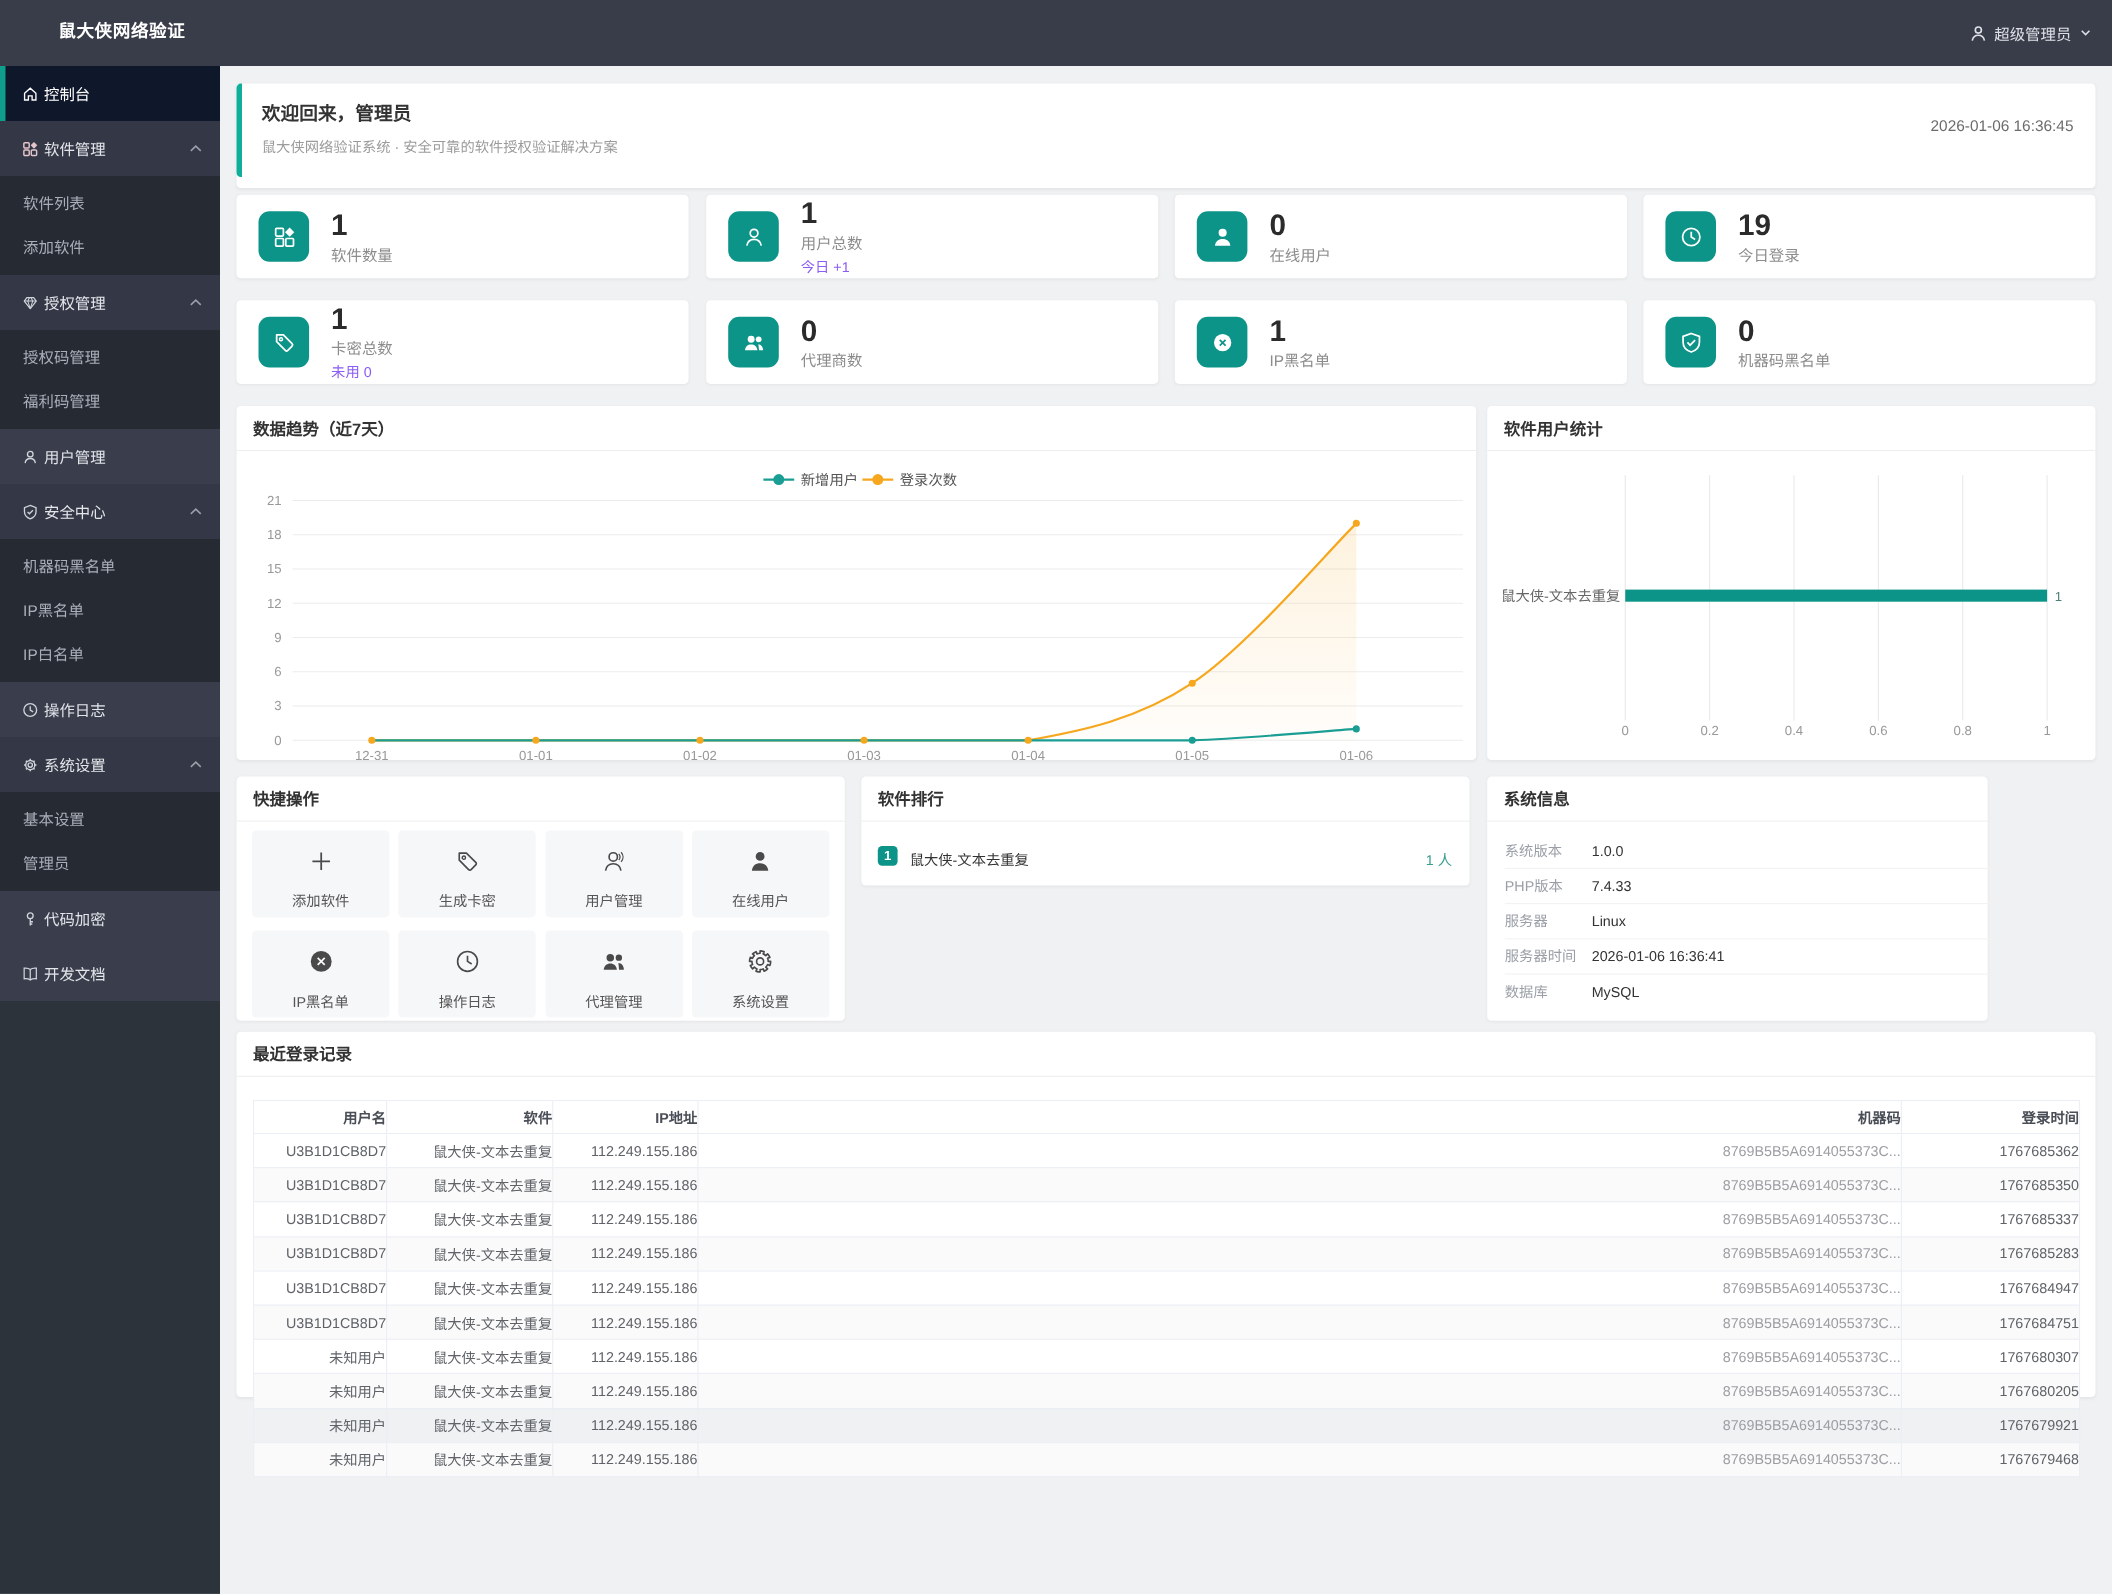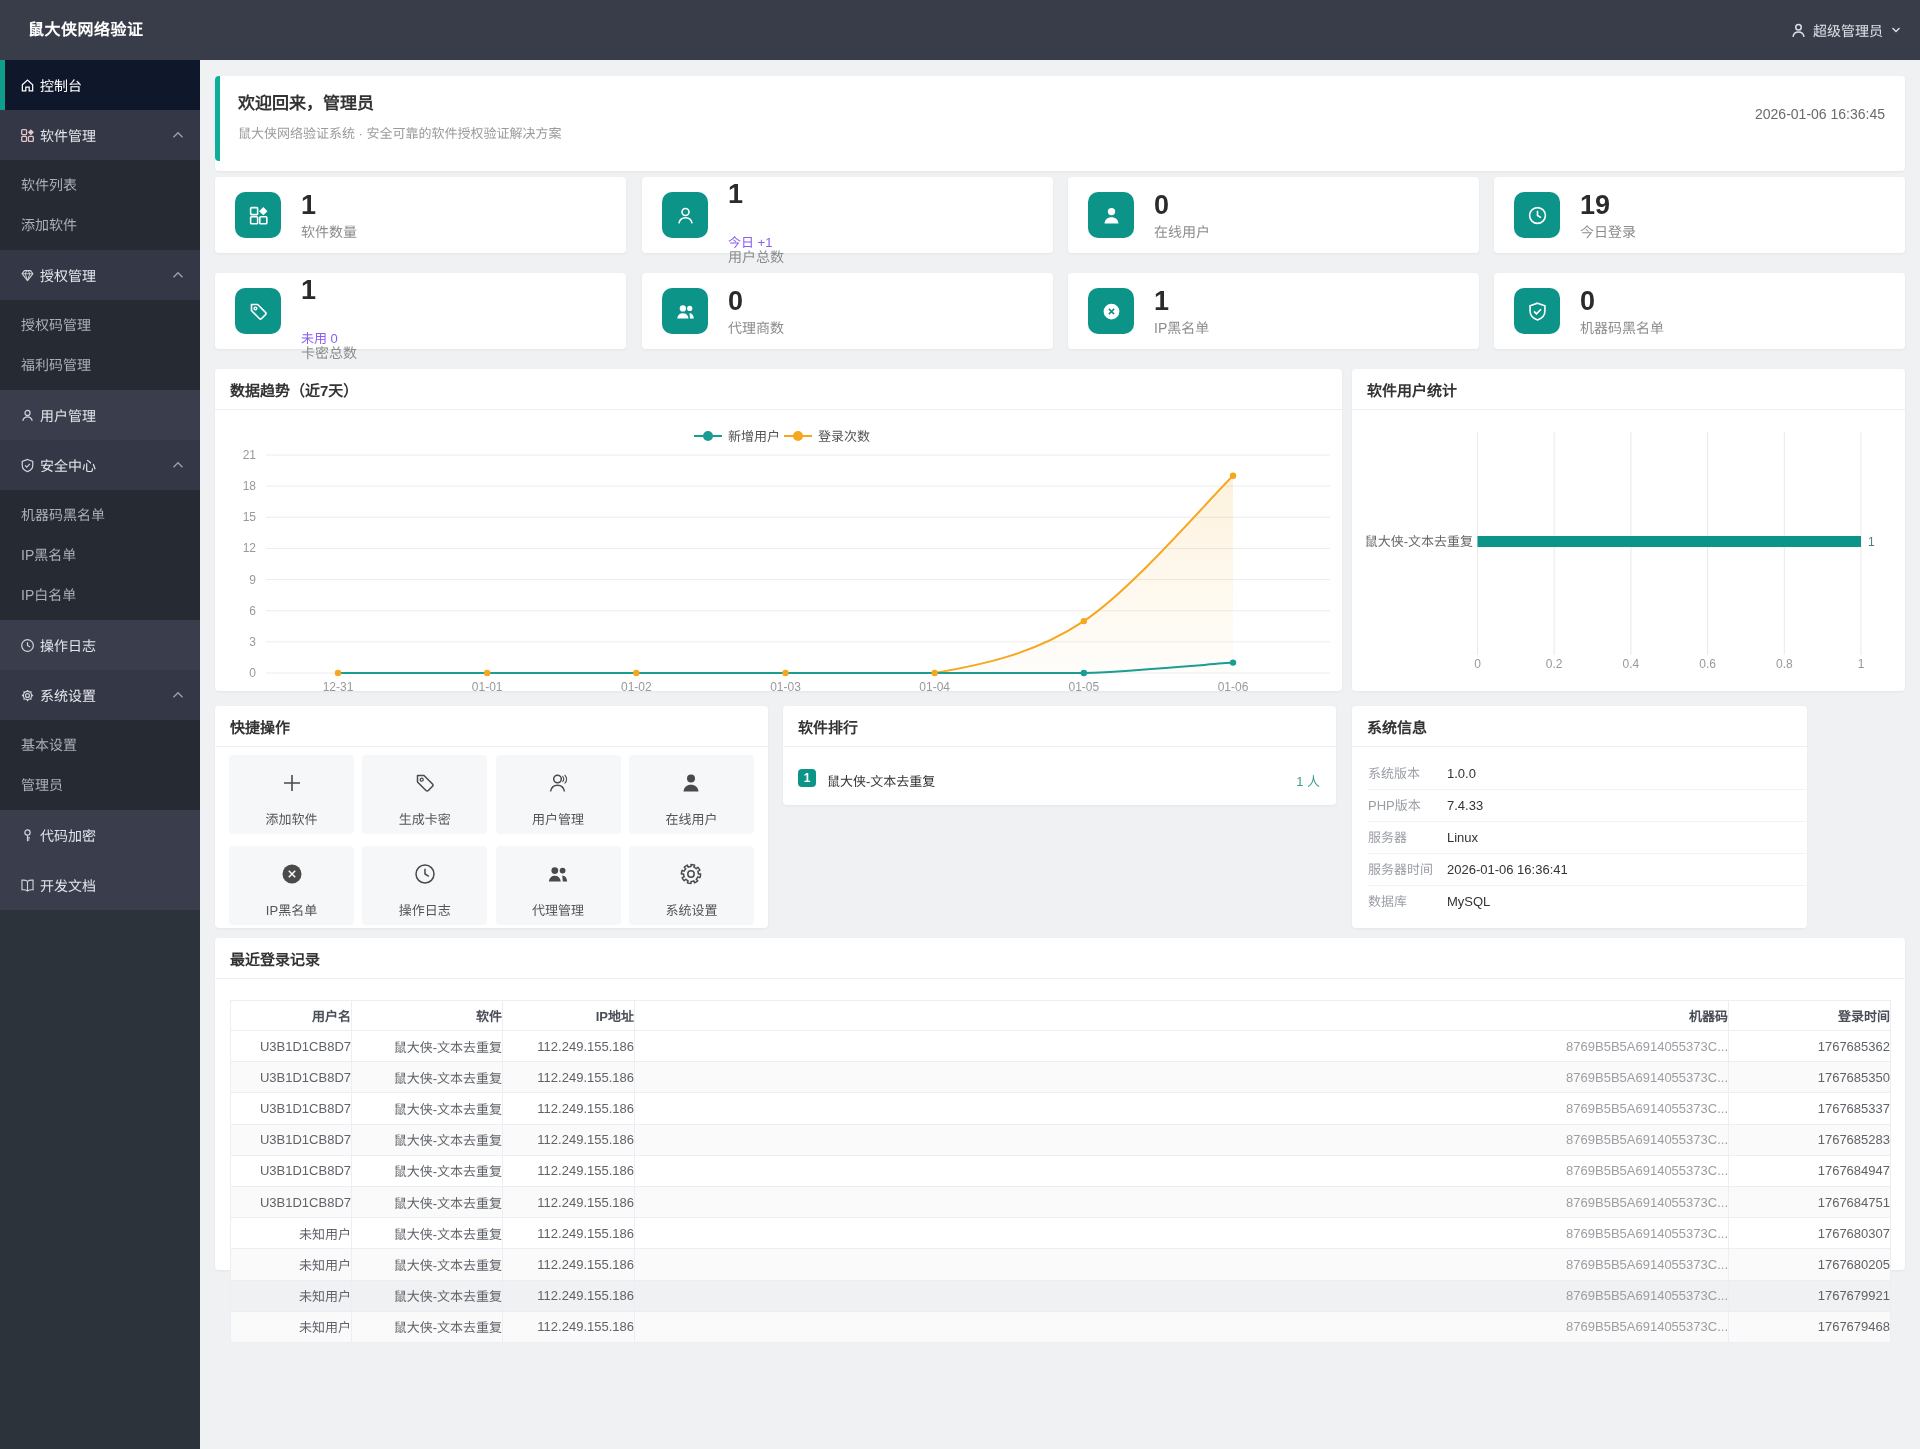--- a/index.html
+++ b/index.html
@@ -1,20 +1,20 @@
 <!DOCTYPE html>
 <html lang="zh-CN"><head>
 <meta charset="UTF-8">
 <title>鼠大侠网络验证</title>
 <style>
 * { margin:0; padding:0; box-sizing:border-box; }
 html,body { width:1920px; height:1449px; font-family:"Liberation Sans",sans-serif; background:#eff1f3; overflow:hidden; }
 #page { position:relative; width:1920px; height:1449px; }
 #topbar { position:absolute; left:0; top:0; width:1920px; height:60px; background:#393d4a; }
-#topbar .logo { position:absolute; left:28px; top:0; line-height:60px; color:#ffffff; font-size:16px; font-weight:bold; letter-spacing:0.5px;font-family:Liberation Serif, serif; }
+#topbar .logo { position:absolute; left:53px; top:0; line-height:60px; color:#ffffff; font-size:16px; font-weight:bold; letter-spacing:0.5px;font-family:Liberation Serif, serif; }
 #topbar .user { position:absolute; right:18px; top:0; height:60px; display:flex; align-items:center; color:#dde0e6; font-size:14px; }
 #sidebar { position:absolute; left:0; top:60px; width:200px; height:1389px; background:#2c333b; }
 .m-item { position:relative; height:50px; display:flex; align-items:center; font-size:14px; }
 .m-item .mi { width:15px; height:15px; margin-left:20px; margin-right:5px; flex:none; }
 .m-group { background:#343846; color:#e4e6ea; }
 .m-plain { background:#3a3e4c; color:#e1e4e9; }
 .m-active { background:#0f172a; color:#ffffff; border-left:5px solid #0f9e8c; } .m-active .mi { margin-left:15px; }
 .m-sub { background:#262a33; padding:5px 0; }
 .m-sub .s-item { height:40px; line-height:40px; padding-left:21px; color:#a9afb9; font-size:14px; }
 .m-item .arrow { position:absolute; right:16px; top:21px; }
@@ -23,21 +23,21 @@
 #welcome .stripe { position:absolute; left:0; top:0; width:5px; height:85px; background:#0fae98; border-radius:4px 0 0 4px; }
 #welcome h1 { position:absolute; left:23px; top:13px; font-size:17px; color:#333; font-weight:bold; }
 #welcome p { position:absolute; left:23px; top:47px; font-size:13px; color:#9b9b9b; }
 #welcome .time { position:absolute; right:20px; top:30px; font-size:14px; color:#6b6b6b; }
 .stat .ic svg { width:21px; height:21px; }
 .stat .ic { position:absolute; left:20px; top:15px; width:46px; height:46px; border-radius:10px; background:#0d9488; display:flex; align-items:center; justify-content:center; }
 .stat .num { position:absolute; left:86px; font-size:27px; font-weight:bold; color:#2b2b2b; line-height:28px; }
 .stat .lbl { position:absolute; left:86px; font-size:14px; color:#8c8c8c; line-height:16px; }
 .stat .sub { position:absolute; left:86px; top:50px; font-size:13px; color:#8b5cf6; line-height:16px; }
 .stat.two .num { top:14px; } .stat.two .lbl { top:47px; }
-.stat.three .num { top:3px; } .stat.three .lbl { top:36px;margin-top:36px; } .stat.three .sub { top:58px; }
+.stat.three .num { top:3px; } .stat.three .lbl { top:36px; } .stat.three .sub { top:58px; }
 .qbtn { position:absolute; background:#f6f7f9; border-radius:4px; width:125px; height:79px; }
 .qbtn .ql { position:absolute; left:0; width:125px; text-align:center; top:54px; font-size:13px; color:#555; }
 .qbtn svg { position:absolute; left:50.5px; top:16px; }
 .si-row { position:absolute; left:16px; width:521px; height:32px; line-height:32px; font-size:13px; }
 .si-row .k { display:inline-block; width:79px; color:#9a9ea6; }
 .si-row .v { color:#333; }
 .si-row.bb { border-bottom:1px solid #f2f2f3; }
 #logtable { position:absolute; left:15px; top:62px; width:1660px; }
 table.logt { border-collapse:collapse; width:1660px; font-size:13px; table-layout:fixed; }
 table.logt th { height:30px; font-weight:bold; color:#4a4e57; text-align:right; padding-left:12px; border:1px solid #ebeef5; background:#fff; }

